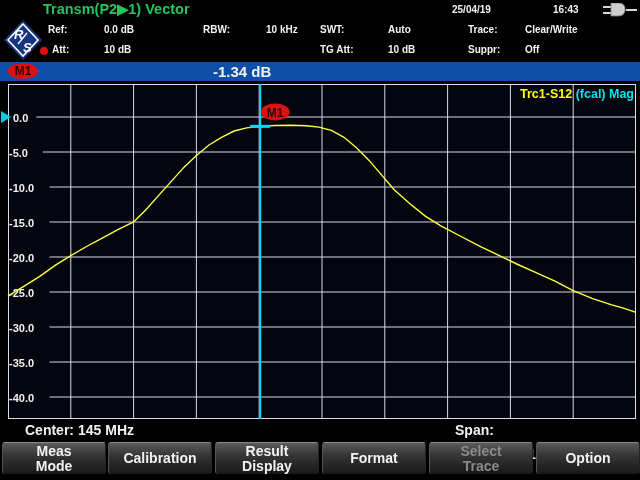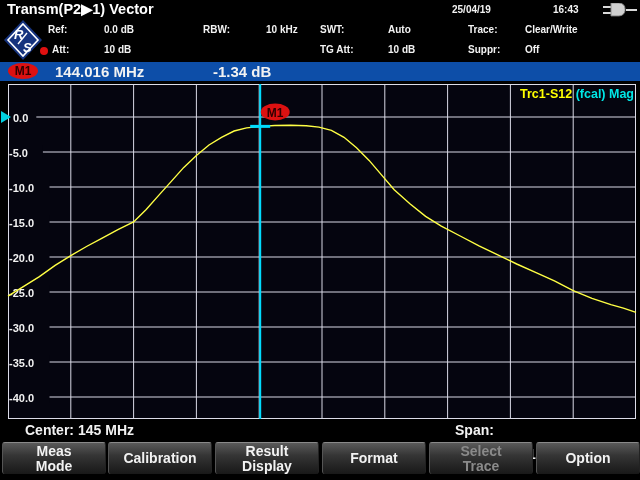--- a/index.html
+++ b/index.html
@@ -1,19 +1,19 @@
 <!DOCTYPE html>
 <html><head>
 <meta charset="utf-8">
 <style>
   html,body{margin:0;padding:0;background:#000;}
   .screen{position:relative;width:640px;height:480px;background:#000;overflow:hidden;
           font-family:"Liberation Sans",sans-serif;font-weight:bold;}
   .abs{position:absolute;white-space:nowrap;}
-  .t-cyan{color:#ffffff;}
+  .t-cyan{color:#22c55e;margin-left:36px;}
   .t-white{color:#f2f2f2;}
   .hdr{font-size:10px;line-height:17px;}
   .title{left:7px;top:1px;font-size:14.5px;}
   .date{left:452px;top:1px;}
   .time{left:553px;top:1px;}
   .plug{left:603px;top:3px;}
   .lbl-ref{left:48px;top:21px;}   .val-ref{left:104px;top:21px;}
   .lbl-att{left:52px;top:41px;}   .val-att{left:104px;top:41px;}
   .lbl-rbw{left:203px;top:21px;}  .val-rbw{left:266px;top:21px;}
   .lbl-tgatt{left:320px;top:41px;}.val-tgatt{left:388px;top:41px;}
@@ -80,21 +80,20 @@
   <span class="abs hdr t-white val-tgatt">10 dB</span>
   <span class="abs hdr t-white lbl-swt">SWT:</span>
   <span class="abs hdr t-white val-swt">Auto</span>
   <span class="abs hdr t-white lbl-trace">Trace:</span>
   <span class="abs hdr t-white val-trace">Clear/Write</span>
   <span class="abs hdr t-white lbl-suppr">Suppr:</span>
   <span class="abs hdr t-white val-suppr">Off</span>
 
   <div class="abs marker-bar"></div>
   <div class="abs m1-badge">M1</div>
-  <span class="abs t-white m-freq">144.016 MHz</span>
   <span class="abs t-white m-level">-1.34 dB</span>
 
   <div class="abs chart-wrap">
     <svg id="chart-svg" width="640" height="336" viewBox="0 0 640 336">
         <rect x="8" y="0" width="628" height="335" fill="#05050f"></rect>
         <line x1="8" y1="33" x2="636" y2="33" stroke="#d9d9e6" stroke-width="1"></line>
         <line x1="8" y1="68" x2="636" y2="68" stroke="#d9d9e6" stroke-width="1"></line>
         <line x1="8" y1="103" x2="636" y2="103" stroke="#d9d9e6" stroke-width="1"></line>
         <line x1="8" y1="138" x2="636" y2="138" stroke="#d9d9e6" stroke-width="1"></line>
         <line x1="8" y1="173" x2="636" y2="173" stroke="#d9d9e6" stroke-width="1"></line>

